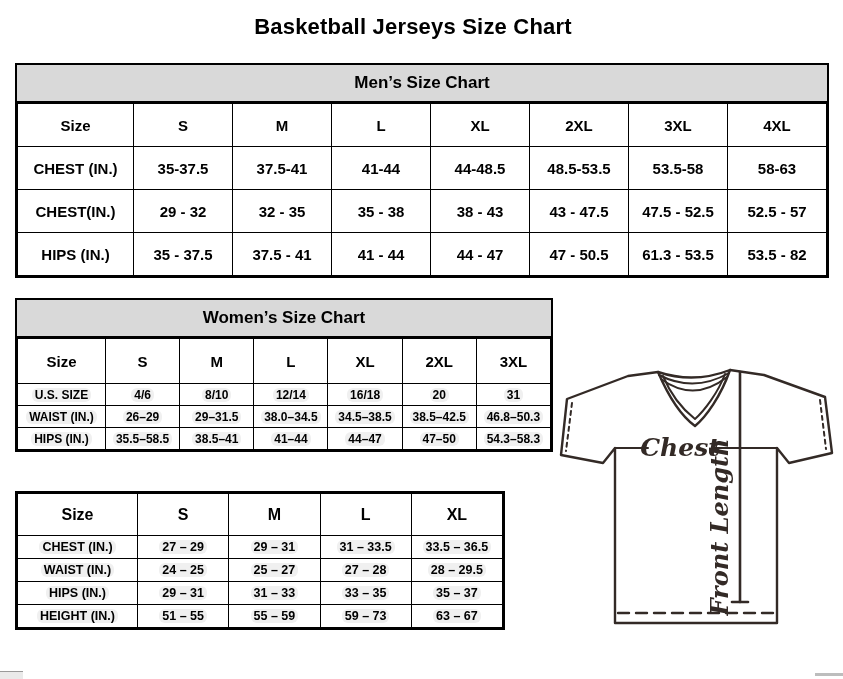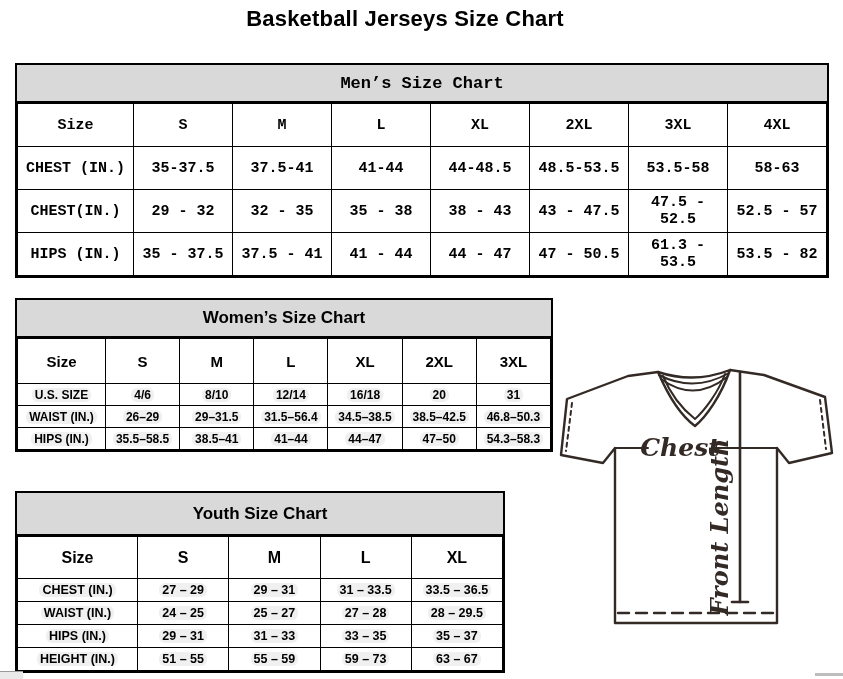--- a/index.html
+++ b/index.html
@@ -1,29 +1,29 @@
 <!DOCTYPE html>
 <html><head>
 <meta charset="utf-8">
 <style>
   html,body{margin:0;padding:0;background:#fff;}
   .page{
     position:relative;width:843px;height:679px;background:#fff;overflow:hidden;
     font-family:"Liberation Sans",sans-serif;color:#000;
   }
   .page-title{
-    position:absolute;top:6px;left:0;width:810px;margin:0;text-align:center;
+    position:absolute;top:6px;left:0;width:810px;margin:8px;text-align:center;
     font-size:22px;font-weight:bold;letter-spacing:.2px;
   }
   .tbl{position:absolute;border:2px solid #000;background:#fff;}
   .tbl-band{
     background:#d9d9d9;border-bottom:2px solid #000;display:flex;
     align-items:center;justify-content:center;font-weight:bold;font-size:17px;
   }
-  .tbl.mens{left:15px;top:63px;width:810px;font-family:Liberation Mono, monospace;}
+  .tbl.mens{left:15px;top:63px;width:810px;}
   .tbl.womens{left:15px;top:298px;width:534px;}
   .tbl.youth{left:15px;top:491px;width:486px;}
   .tbl.mens .tbl-band{height:36px;}
   .tbl.womens .tbl-band{height:36px;}
   .tbl.youth .tbl-band{height:41px;}
   table{border-collapse:collapse;width:100%;table-layout:fixed;}
   th,td{border:1px solid #000;text-align:center;vertical-align:middle;font-weight:bold;padding:0;}
   .mens th,.mens td{height:42px;font-size:15px;}
   .mens col.c0{width:116px;}
   .womens thead th{height:44px;font-size:15px;}
@@ -140,40 +140,39 @@
             <td><span class="hl">8/10</span></td>
             <td><span class="hl">12/14</span></td>
             <td><span class="hl">16/18</span></td>
             <td><span class="hl">20</span></td>
             <td><span class="hl">31</span></td>
           </tr>
           <tr>
             <th><span class="hl">WAIST (IN.)</span></th>
             <td><span class="hl">26–29</span></td>
             <td><span class="hl">29–31.5</span></td>
-            <td><span class="hl">31.5–56.4</span></td>
+            <td><span class="hl">38.0–34.5</span></td>
             <td><span class="hl">34.5–38.5</span></td>
             <td><span class="hl">38.5–42.5</span></td>
             <td><span class="hl">46.8–50.3</span></td>
           </tr>
           <tr>
             <th><span class="hl">HIPS (IN.)</span></th>
             <td><span class="hl">35.5–58.5</span></td>
             <td><span class="hl">38.5–41</span></td>
             <td><span class="hl">41–44</span></td>
             <td><span class="hl">44–47</span></td>
             <td><span class="hl">47–50</span></td>
             <td><span class="hl">54.3–58.3</span></td>
           </tr>
         </tbody>
       </table>
   </section>
 
   <section class="tbl youth">
-    <div class="tbl-band">Youth Size Chart</div>
     <table>
         <colgroup>
           <col class="c0">
           <col class="c1">
           <col class="c2">
           <col class="c3">
           <col class="c4">
         </colgroup>
         <thead>
           <tr>

